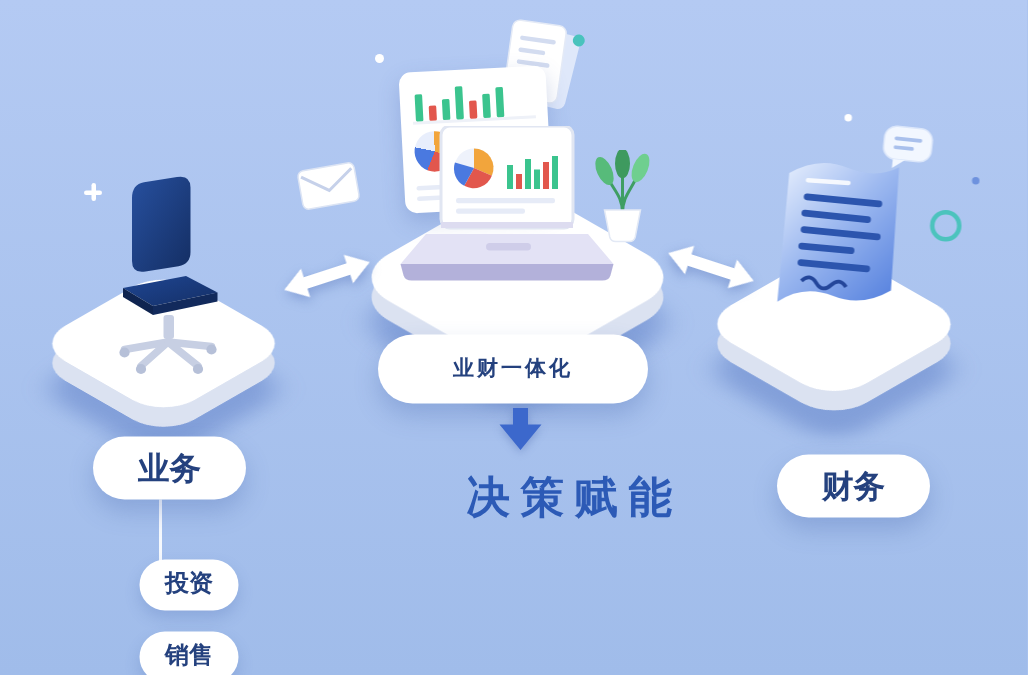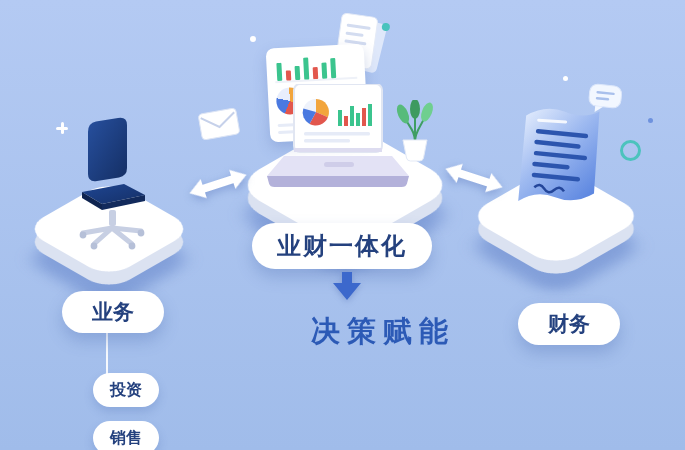--- a/index.html
+++ b/index.html
@@ -46,21 +46,21 @@
   .dbl{position:absolute;z-index:5;filter:drop-shadow(0 3px 4px rgba(60,92,168,.35));}
   .dbl.left{left:186px;top:170px;transform:rotate(-18deg);}
   .dbl.right{left:442px;top:164px;transform:rotate(18deg);}
   .down-arrow{position:absolute;left:332px;top:272px;z-index:6;
               filter:drop-shadow(0 2px 3px rgba(50,80,160,.3));}
   
   .pill{position:absolute;background:#fff;border-radius:23px;color:#24417e;font-weight:bold;
         display:flex;align-items:center;justify-content:center;z-index:6;
         box-shadow:0 8px 16px rgba(66,96,168,.28);}
   .pill.business{left:62px;top:291px;width:102px;height:42px;font-size:21px;justify-content:center;}
-  .pill.integration{left:252px;top:223px;width:180px;height:46px;font-size:24px;letter-spacing:2px;}
+  .pill.integration{left:252px;top:223px;width:180px;height:46px;font-size:14px;letter-spacing:2px;}
   .pill.finance{left:518px;top:303px;width:102px;height:42px;font-size:21px;}
   .decision{position:absolute;left:245px;top:312px;width:210px;text-align:right;z-index:6;
             color:#2c5ab6;font-size:29px;font-weight:bold;letter-spacing:7px;}
   .connector{position:absolute;left:106px;top:333px;width:2px;height:41px;
              background:rgba(255,255,255,.9);z-index:2;}
   .modules{position:absolute;left:93px;top:373px;display:flex;gap:14px;z-index:6;flex-direction:column;}
   .modules .mpill{height:34px;line-height:34px;padding:0 17px;background:#fff;border-radius:17px;
                   color:#24417e;font-size:16px;font-weight:bold;
                   box-shadow:0 5px 10px rgba(66,96,168,.22);}
 </style>

